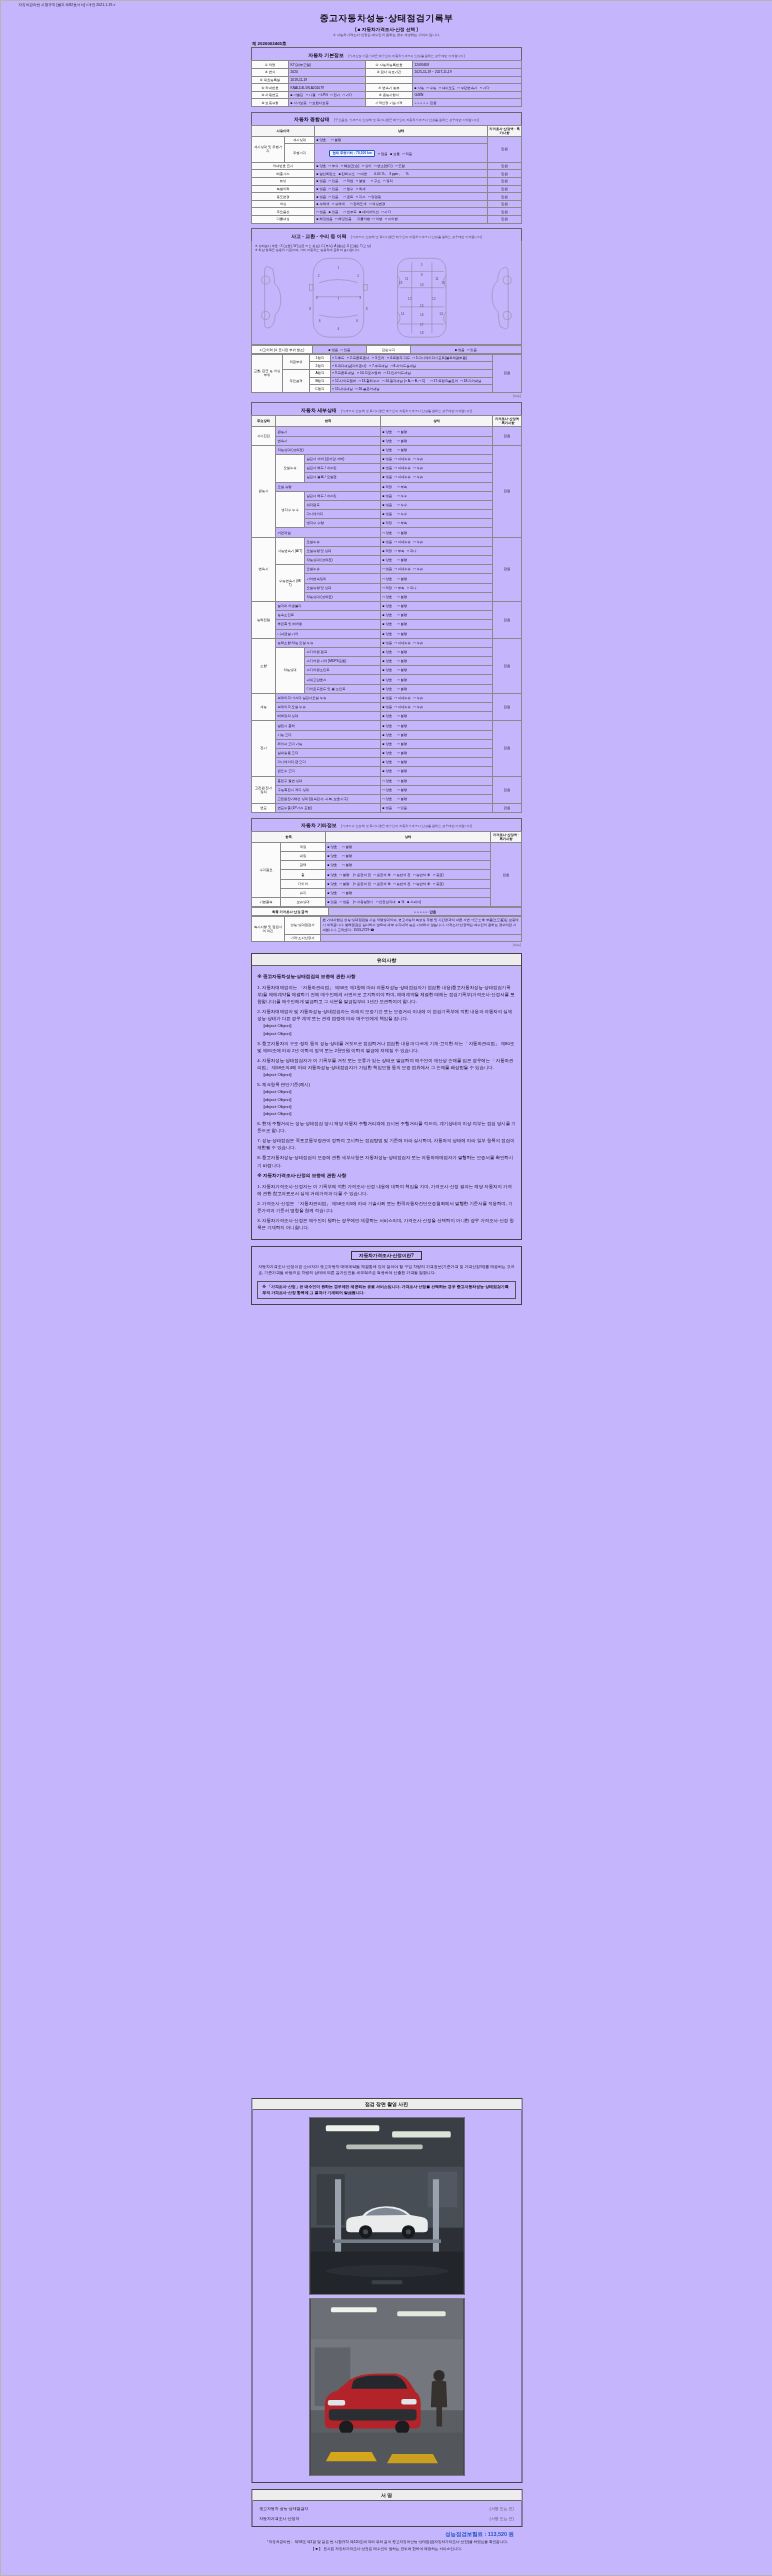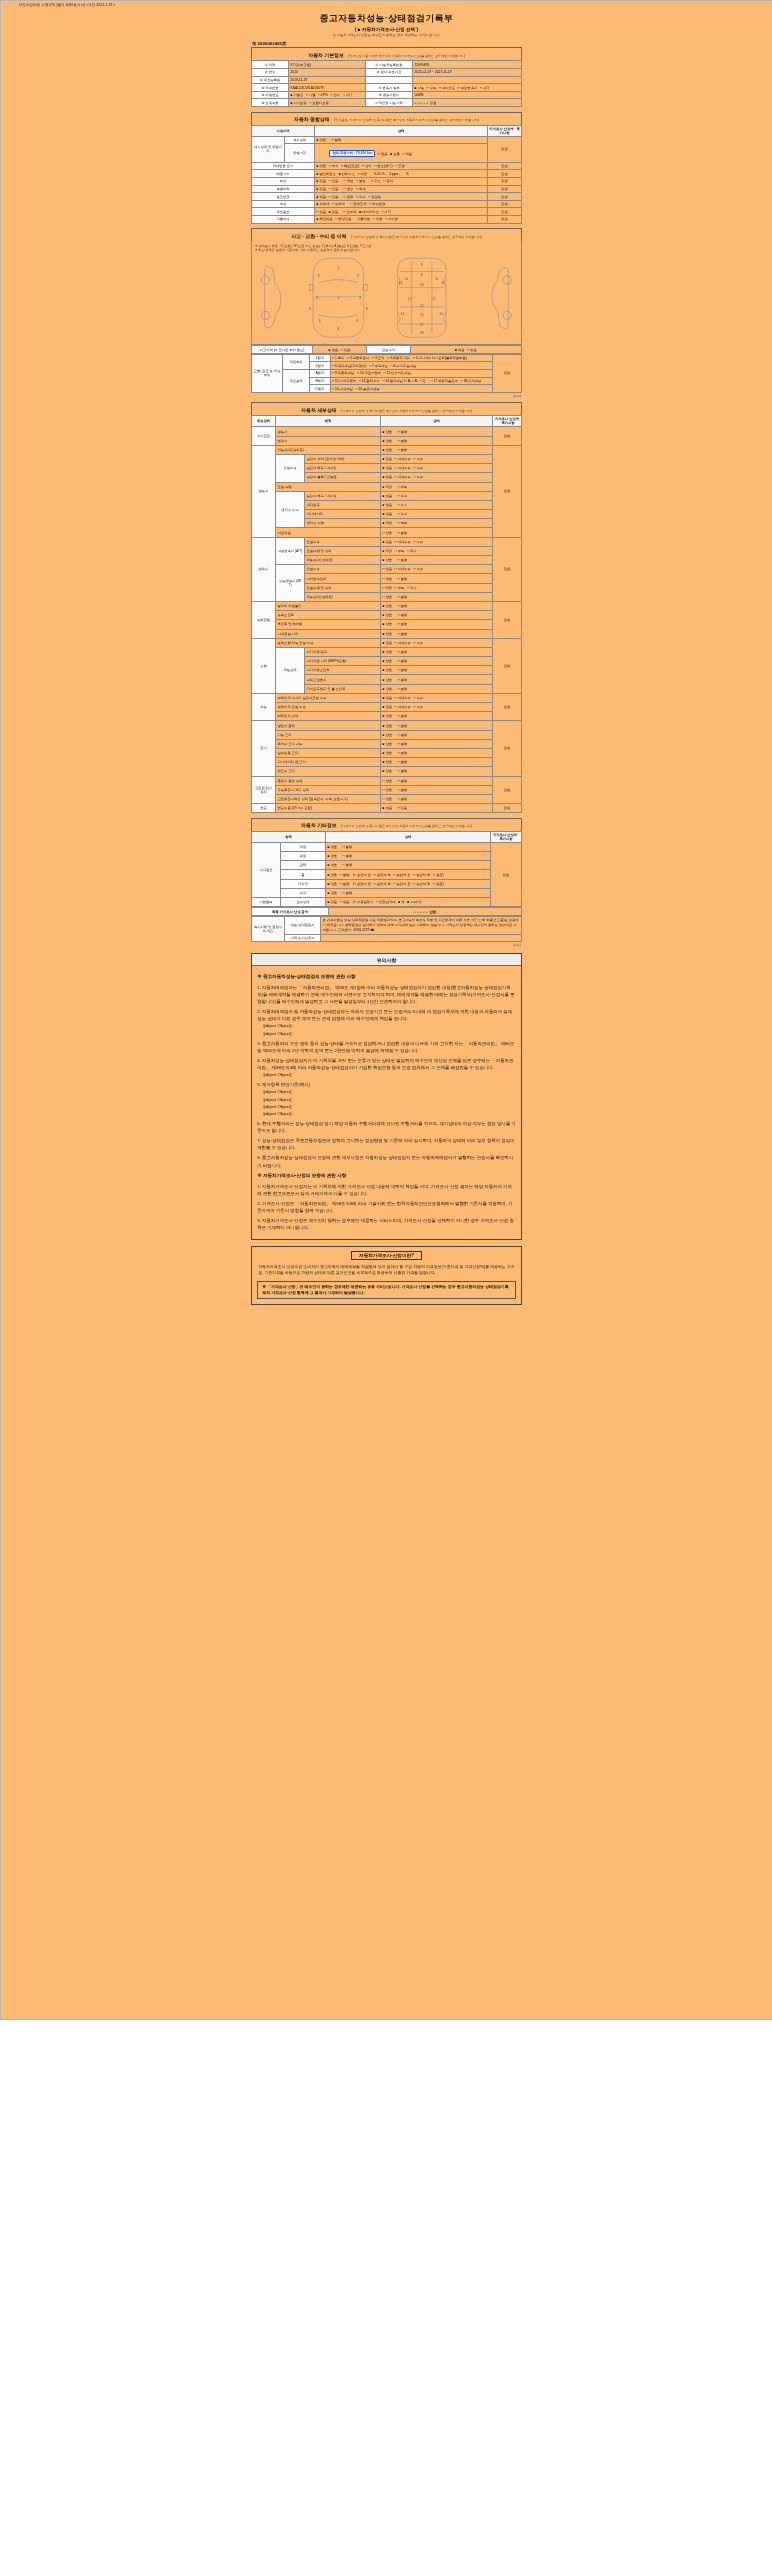--- a/index.html
+++ b/index.html
@@ -1,17 +1,17 @@
 <!DOCTYPE html>
 <html style="font-size:8.2px"><head>
 <meta charset="utf-8">
 <style>
 *{margin:0;padding:0;box-sizing:border-box;}
 body{width:773px;background:#fff;color:#111;font-family:"Liberation Sans","DejaVu Sans",sans-serif;}
-.canvas{position:relative;width:773px;height:2020px;border:0.5px solid #b5b5b5;overflow:hidden;background:#fdba74;}
+.canvas{position:relative;width:773px;height:2576px;border:0.5px solid #b5b5b5;overflow:hidden;background:#c4b5fd;}
 .form-note{position:absolute;top:2.1px;left:17.5px;font-size:3.6px;color:#222;}
 .sheet{width:271px;margin:0 auto;padding-top:12.4px;}
 .title-main{text-align:center;font-size:8.8px;font-weight:bold;letter-spacing:0.5px;}
 .title-sub{text-align:center;font-size:4.6px;font-weight:bold;margin-top:1.5px;}
 .title-note{text-align:center;font-size:3.3px;color:#333;margin-top:1px;}
 .doc-no{font-size:4.4px;font-weight:bold;margin:4.1px 0 1.5px 1px;}
 .sec{margin-top:0;}
 .mt8{margin-top:4.6px;}
 .sec-bar{border:0.5px solid #666;border-bottom:0;text-align:center;padding:1.5px 1px;}
 .sec-title{font-size:4.9px;font-weight:bold;}

